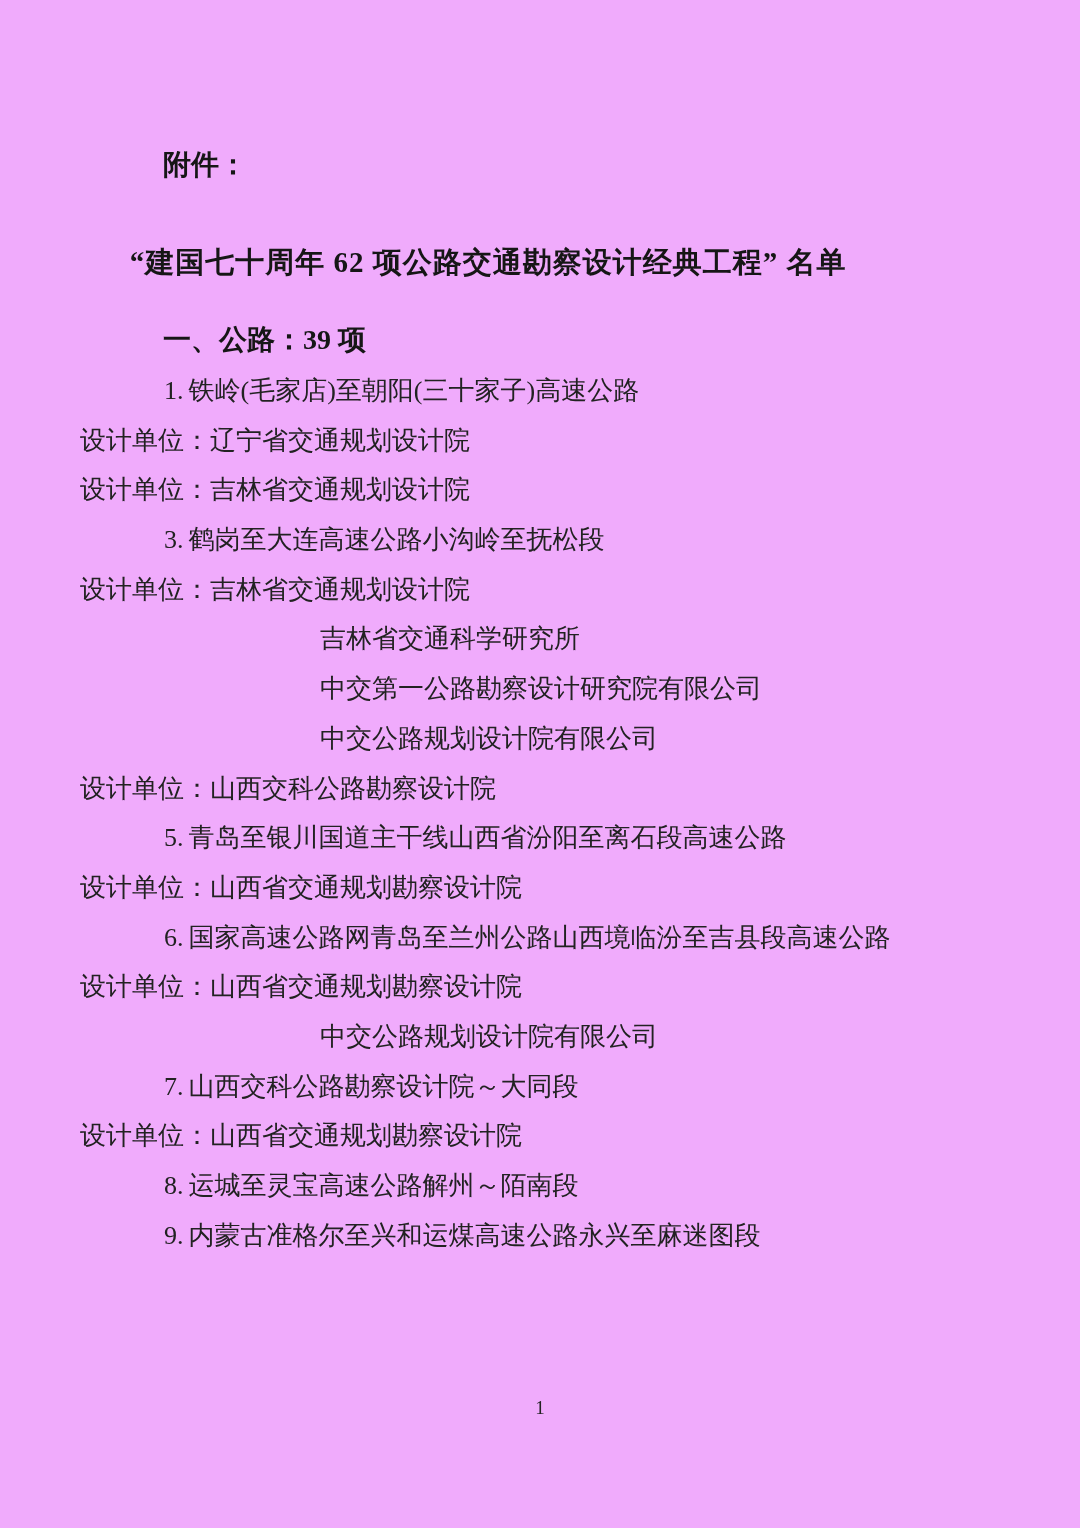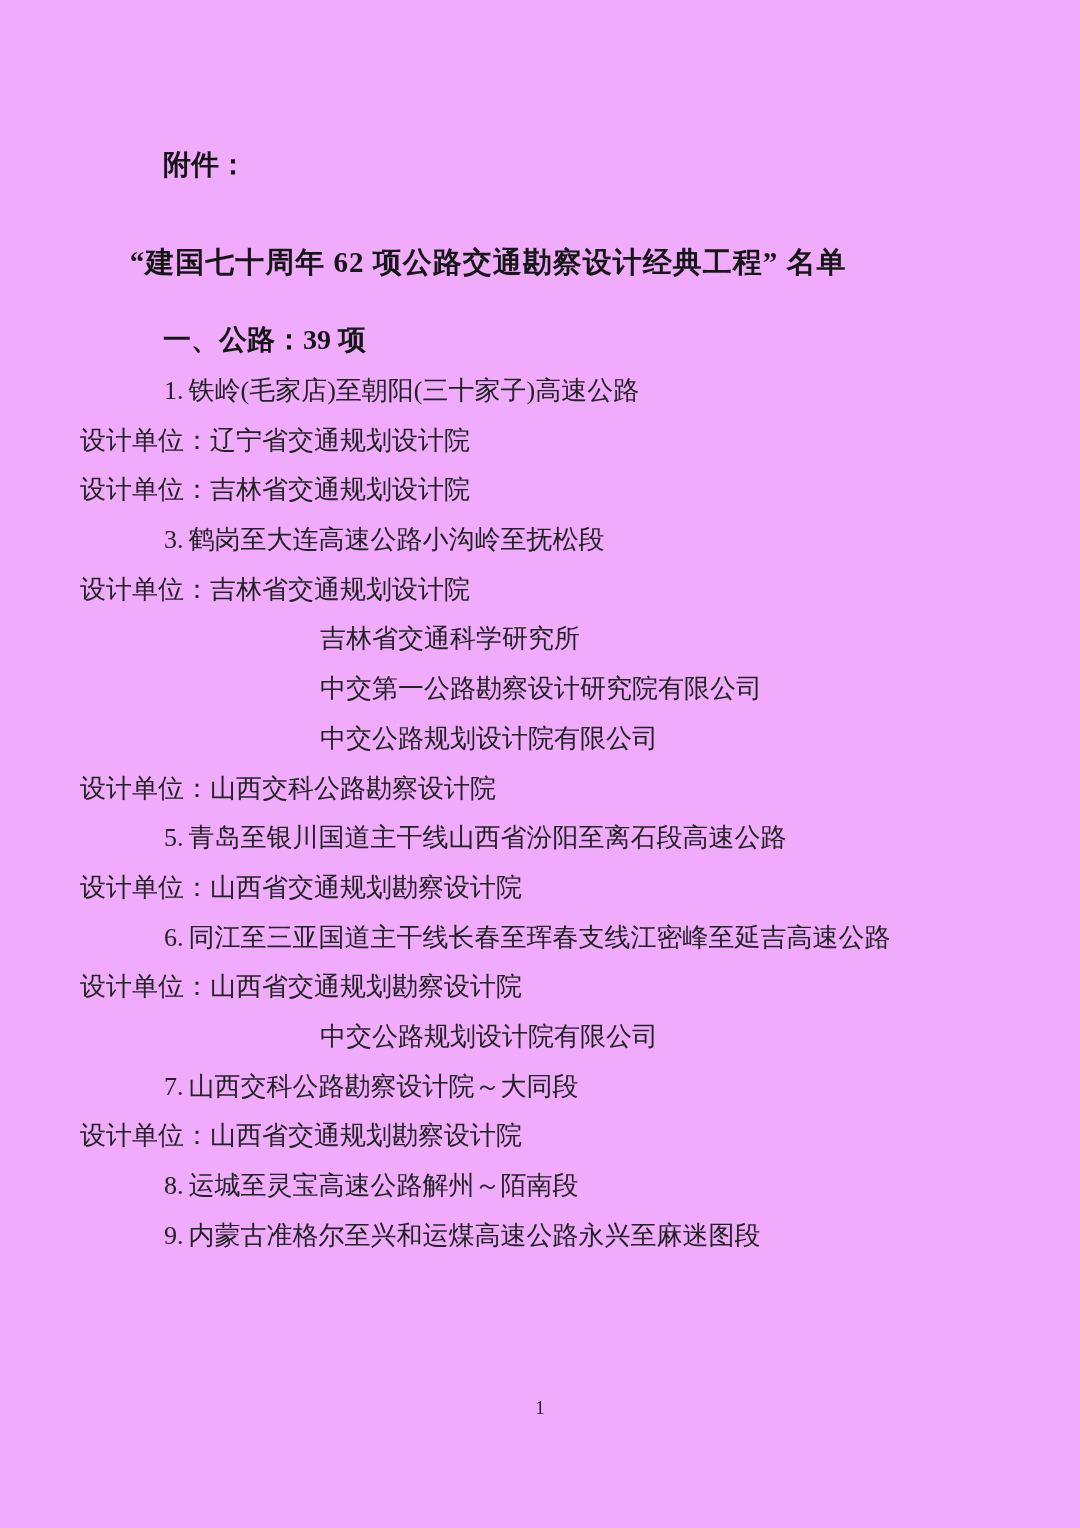--- a/index.html
+++ b/index.html
@@ -111,21 +111,21 @@
         <div class="line designer-cont">中交公路规划设计院有限公司</div>
       </div>
       <div class="item">
         <div class="line designer-line"><span>设计单位：</span><span>山西交科公路勘察设计院</span></div>
       </div>
       <div class="item">
         <div class="line project-line"><span class="num">5.</span><span>青岛至银川国道主干线山西省汾阳至离石段高速公路</span></div>
         <div class="line designer-line"><span>设计单位：</span><span>山西省交通规划勘察设计院</span></div>
       </div>
       <div class="item">
-        <div class="line project-line"><span class="num">6.</span><span>同江至三亚国道主干线长春至珲春支线江密峰至延吉高速公路</span></div>
+        <div class="line project-line"><span class="num">6.</span><span>国家高速公路网青岛至兰州公路山西境临汾至吉县段高速公路</span></div>
         <div class="line designer-line"><span>设计单位：</span><span>山西省交通规划勘察设计院</span></div>
         <div class="line designer-cont">中交公路规划设计院有限公司</div>
       </div>
       <div class="item">
         <div class="line project-line"><span class="num">7.</span><span>山西交科公路勘察设计院～大同段</span></div>
         <div class="line designer-line"><span>设计单位：</span><span>山西省交通规划勘察设计院</span></div>
       </div>
       <div class="item">
         <div class="line project-line"><span class="num">8.</span><span>运城至灵宝高速公路解州～陌南段</span></div>
       </div>

